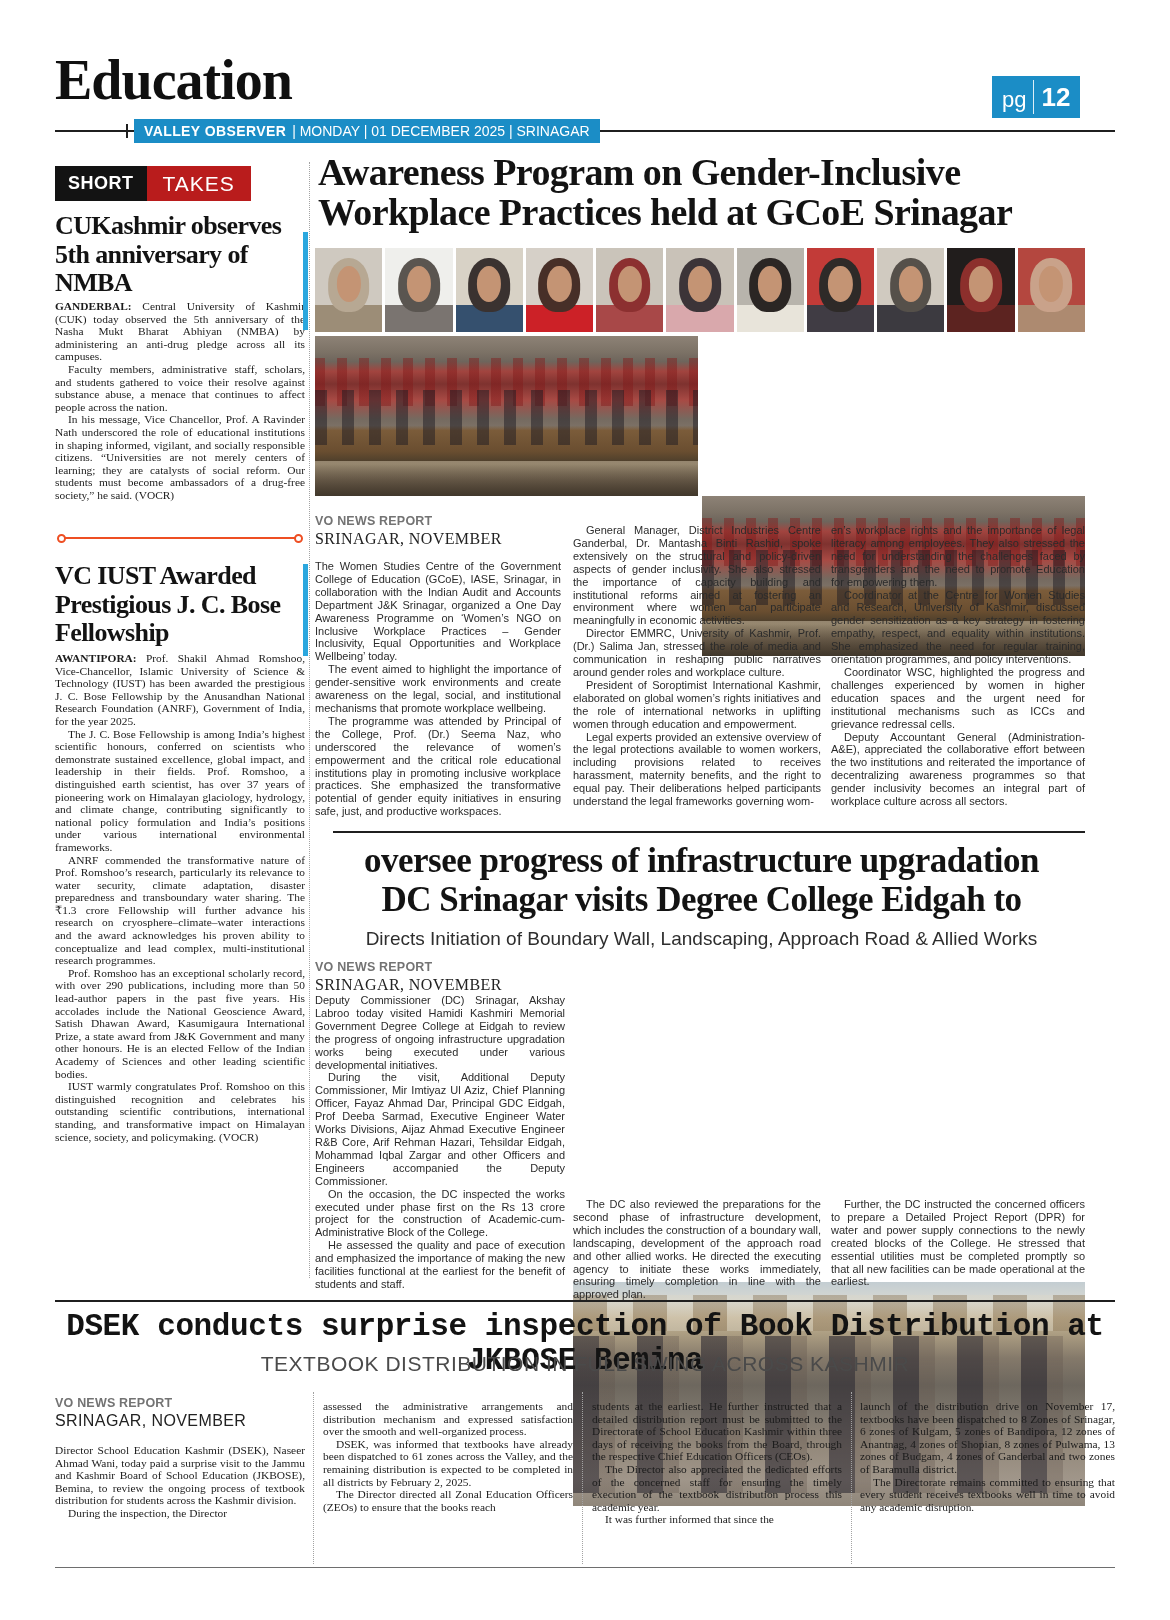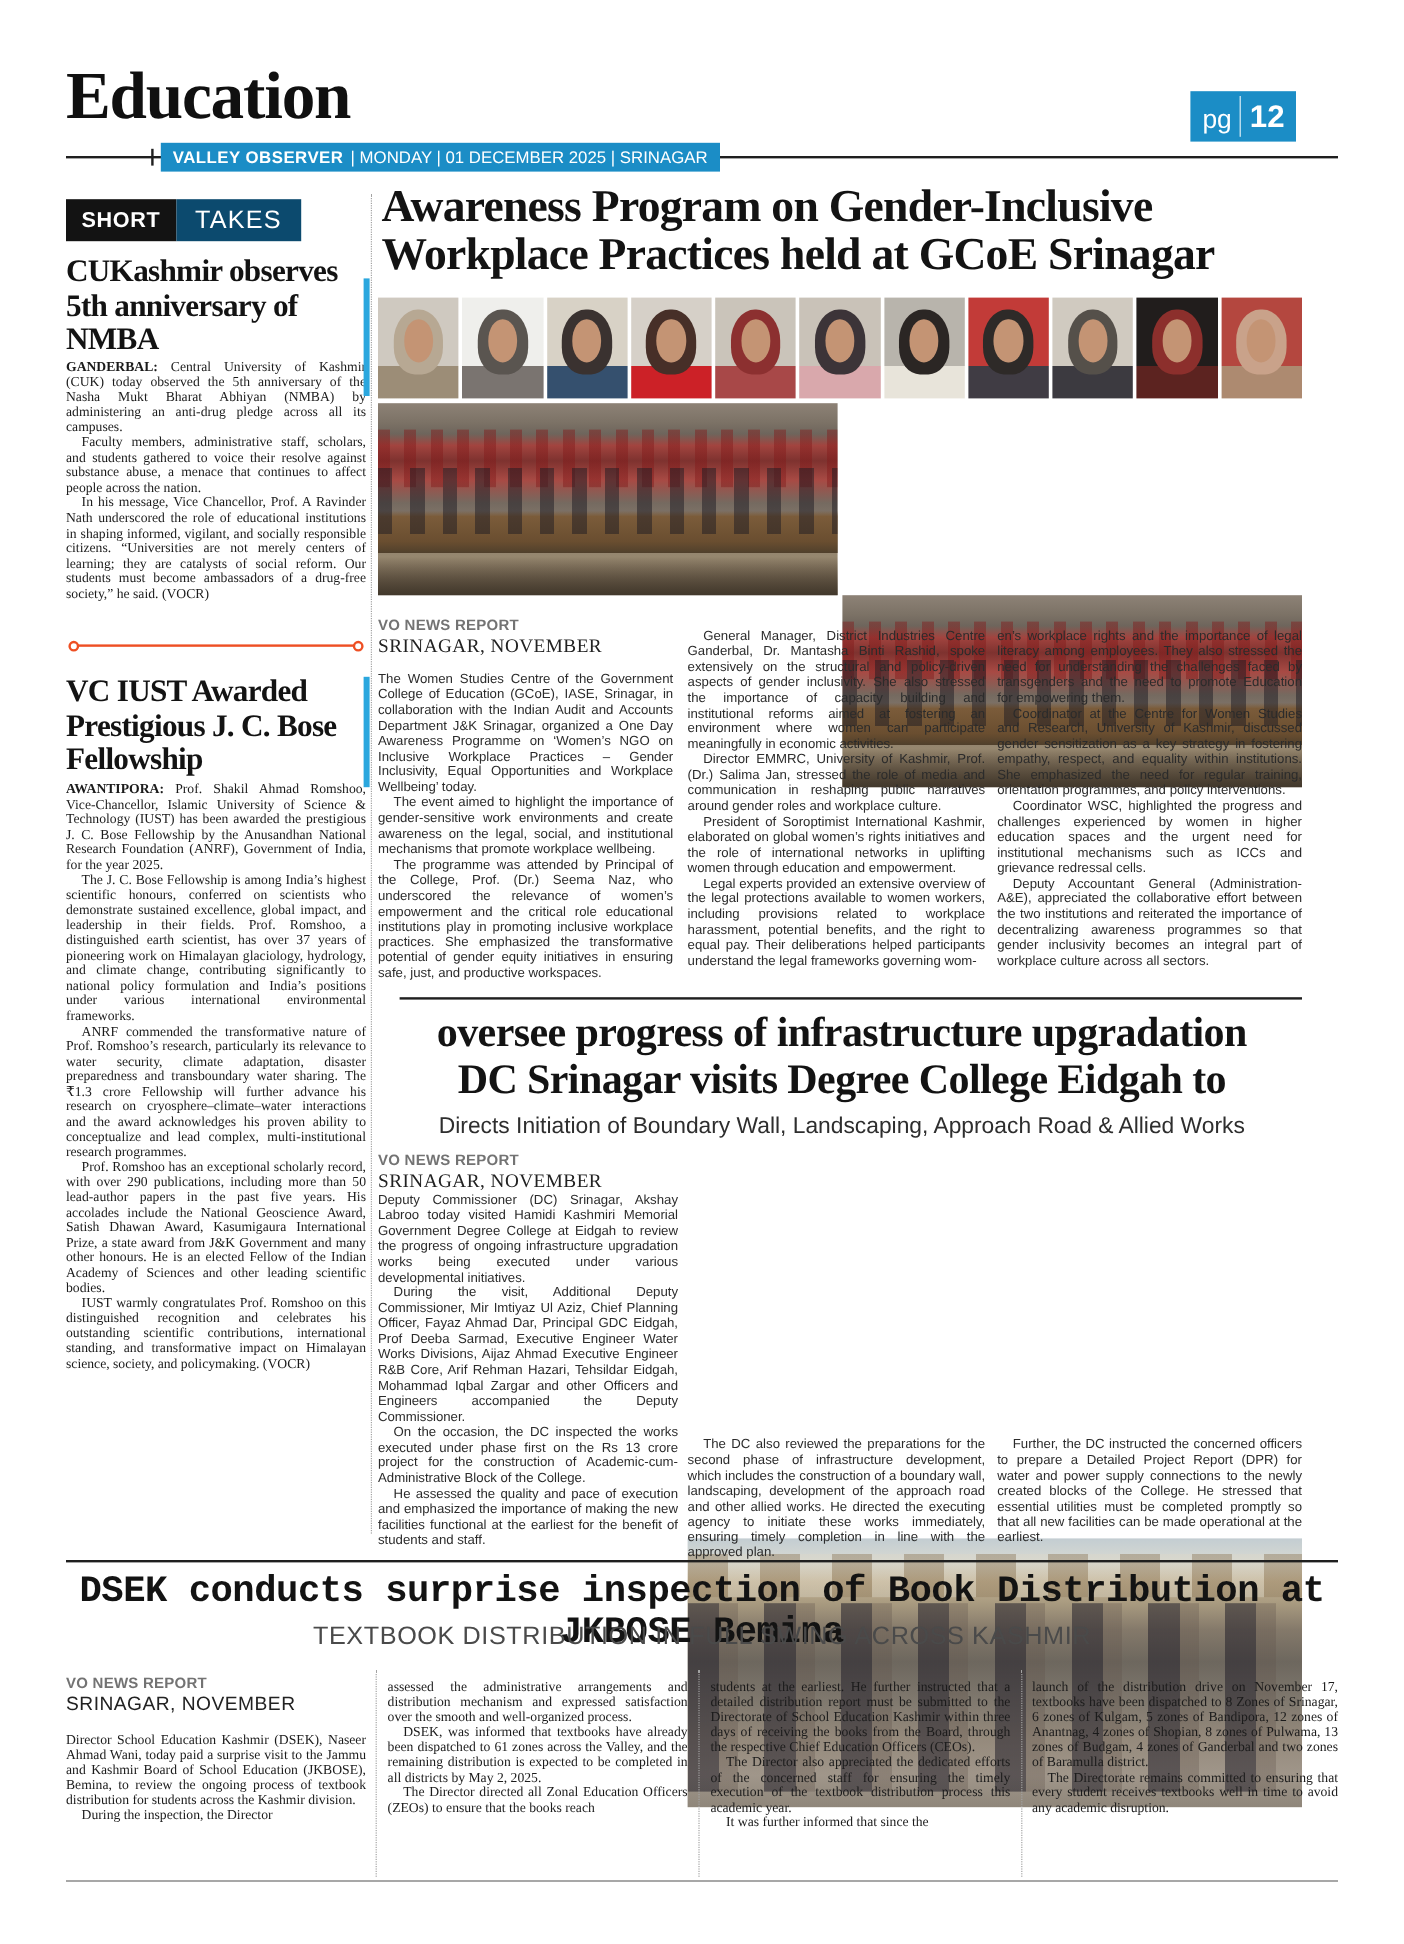--- a/index.html
+++ b/index.html
@@ -18,21 +18,21 @@
   .hrule{height:2px;background:#1f1f1f;}
   .tick{width:2px;height:14px;background:#1f1f1f;}
   .masthead{display:inline-flex;align-items:center;gap:6px;background:#1b8dc6;color:#fff;
             padding:4px 10px;font-family:"Liberation Sans",sans-serif;font-size:14px;white-space:nowrap;}
   .masthead .mh-name{font-weight:bold;letter-spacing:.4px;}
 
   
   .badge-row{display:flex;}
   .badge-short{background:#131313;color:#fff;font-family:"Liberation Sans",sans-serif;
                font-weight:bold;font-size:18px;letter-spacing:.5px;padding:7px 13px;}
-  .badge-takes{background:#0c4a6e;color:#fff;font-family:"Liberation Sans",sans-serif;
+  .badge-takes{background:#b91c1c;color:#fff;font-family:"Liberation Sans",sans-serif;
                font-weight:400;font-size:21px;letter-spacing:1px;padding:5px 16px;display:flex;align-items:center;}
   .st-div{border-top:2px solid #ee4f23;}
   .st-div::before,.st-div::after{content:"";position:absolute;top:-5px;width:5px;height:5px;
         border:2px solid #ee4f23;border-radius:50%;background:#fff;}
   .st-div::before{left:-1px;} .st-div::after{right:-1px;}
   .accent-bar{width:5px;background:#2ba7de;}
   .vdots{width:0;border-left:1px dotted #a3a3a3;}
 
   
   .hl{font-family:"Liberation Serif",serif;font-weight:bold;color:#131313;}
@@ -157,21 +157,21 @@
     <div class="sans-body" style="margin-top:12px;">
       <p class="para first">The Women Studies Centre of the Government College of Education (GCoE), IASE, Srinagar, in collaboration with the Indian Audit and Accounts Department J&amp;K Srinagar, organized a One Day Awareness Programme on ‘Women’s NGO on Inclusive Workplace Practices – Gender Inclusivity, Equal Opportunities and Workplace Wellbeing’ today.</p>
       <p class="para">The event aimed to highlight the importance of gender-sensitive work environments and create awareness on the legal, social, and institutional mechanisms that promote workplace wellbeing.</p>
       <p class="para">The programme was attended by Principal of the College, Prof. (Dr.) Seema Naz, who underscored the relevance of women’s empowerment and the critical role educational institutions play in promoting inclusive workplace practices. She emphasized the transformative potential of gender equity initiatives in ensuring safe, just, and productive workspaces.</p>
     </div>
   </div>
   <div class="abs sans-body" style="left:573px;top:524px;width:248px;">
     <p class="para">General Manager, District Industries Centre Ganderbal, Dr. Mantasha Binti Rashid, spoke extensively on the structural and policy-driven aspects of gender inclusivity. She also stressed the importance of capacity building and institutional reforms aimed at fostering an environment where women can participate meaningfully in economic activities.</p>
     <p class="para">Director EMMRC, University of Kashmir, Prof. (Dr.) Salima Jan, stressed the role of media and communication in reshaping public narratives around gender roles and workplace culture.</p>
     <p class="para">President of Soroptimist International Kashmir, elaborated on global women’s rights initiatives and the role of international networks in uplifting women through education and empowerment.</p>
-    <p class="para">Legal experts provided an extensive overview of the legal protections available to women workers, including provisions related to workplace harassment, potential benefits, and the right to equal pay. Their deliberations helped participants understand the legal frameworks governing wom-</p>
+    <p class="para">Legal experts provided an extensive overview of the legal protections available to women workers, including provisions related to receives harassment, maternity benefits, and the right to equal pay. Their deliberations helped participants understand the legal frameworks governing wom-</p>
   </div>
   <div class="abs sans-body" style="left:831px;top:524px;width:254px;">
     <p class="para first">en’s workplace rights and the importance of legal literacy among employees. They also stressed the need for understanding the challenges faced by transgenders and the need to promote Education for empowering them.</p>
     <p class="para">Coordinator at the Centre for Women Studies and Research, University of Kashmir, discussed gender sensitization as a key strategy in fostering empathy, respect, and equality within institutions. She emphasized the need for regular training, orientation programmes, and policy interventions.</p>
     <p class="para">Coordinator WSC, highlighted the progress and challenges experienced by women in higher education spaces and the urgent need for institutional mechanisms such as ICCs and grievance redressal cells.</p>
     <p class="para">Deputy Accountant General (Administration-A&amp;E), appreciated the collaborative effort between the two institutions and reiterated the importance of decentralizing awareness programmes so that gender inclusivity becomes an integral part of workplace culture across all sectors.</p>
   </div>
 
   <div class="abs hrule" style="left:333px;top:831px;width:752px;"></div>
 
@@ -209,21 +209,21 @@
   <div class="abs" style="left:55px;top:1396px;width:250px;">
     <div class="byline">VO NEWS REPORT</div>
     <div class="dateline" style="font-family:'Liberation Sans',sans-serif;">SRINAGAR, NOVEMBER</div>
     <div class="serif-body" style="margin-top:14px;">
       <p class="para first">Director School Education Kashmir (DSEK), Naseer Ahmad Wani, today paid a surprise visit to the Jammu and Kashmir Board of School Education (JKBOSE), Bemina, to review the ongoing process of textbook distribution for students across the Kashmir division.</p>
       <p class="para">During the inspection, the Director</p>
     </div>
   </div>
   <div class="abs serif-body" style="left:323px;top:1400px;width:250px;">
     <p class="para first">assessed the administrative arrangements and distribution mechanism and expressed satisfaction over the smooth and well-organized process.</p>
-    <p class="para">DSEK, was informed that textbooks have already been dispatched to 61 zones across the Valley, and the remaining distribution is expected to be completed in all districts by May 2, 2025.</p>
+    <p class="para">DSEK, was informed that textbooks have already been dispatched to 61 zones across the Valley, and the remaining distribution is expected to be completed in all districts by February 2, 2025.</p>
     <p class="para">The Director directed all Zonal Education Officers (ZEOs) to ensure that the books reach</p>
   </div>
   <div class="abs serif-body" style="left:592px;top:1400px;width:250px;">
     <p class="para first">students at the earliest. He further instructed that a detailed distribution report must be submitted to the Directorate of School Education Kashmir within three days of receiving the books from the Board, through the respective Chief Education Officers (CEOs).</p>
     <p class="para">The Director also appreciated the dedicated efforts of the concerned staff for ensuring the timely execution of the textbook distribution process this academic year.</p>
     <p class="para">It was further informed that since the</p>
   </div>
   <div class="abs serif-body" style="left:860px;top:1400px;width:255px;">
     <p class="para first">launch of the distribution drive on November 17, textbooks have been dispatched to 8 Zones of Srinagar, 6 zones of Kulgam, 5 zones of Bandipora, 12 zones of Anantnag, 4 zones of Shopian, 8 zones of Pulwama, 13 zones of Budgam, 4 zones of Ganderbal and two zones of Baramulla district.</p>
     <p class="para">The Directorate remains committed to ensuring that every student receives textbooks well in time to avoid any academic disruption.</p>

